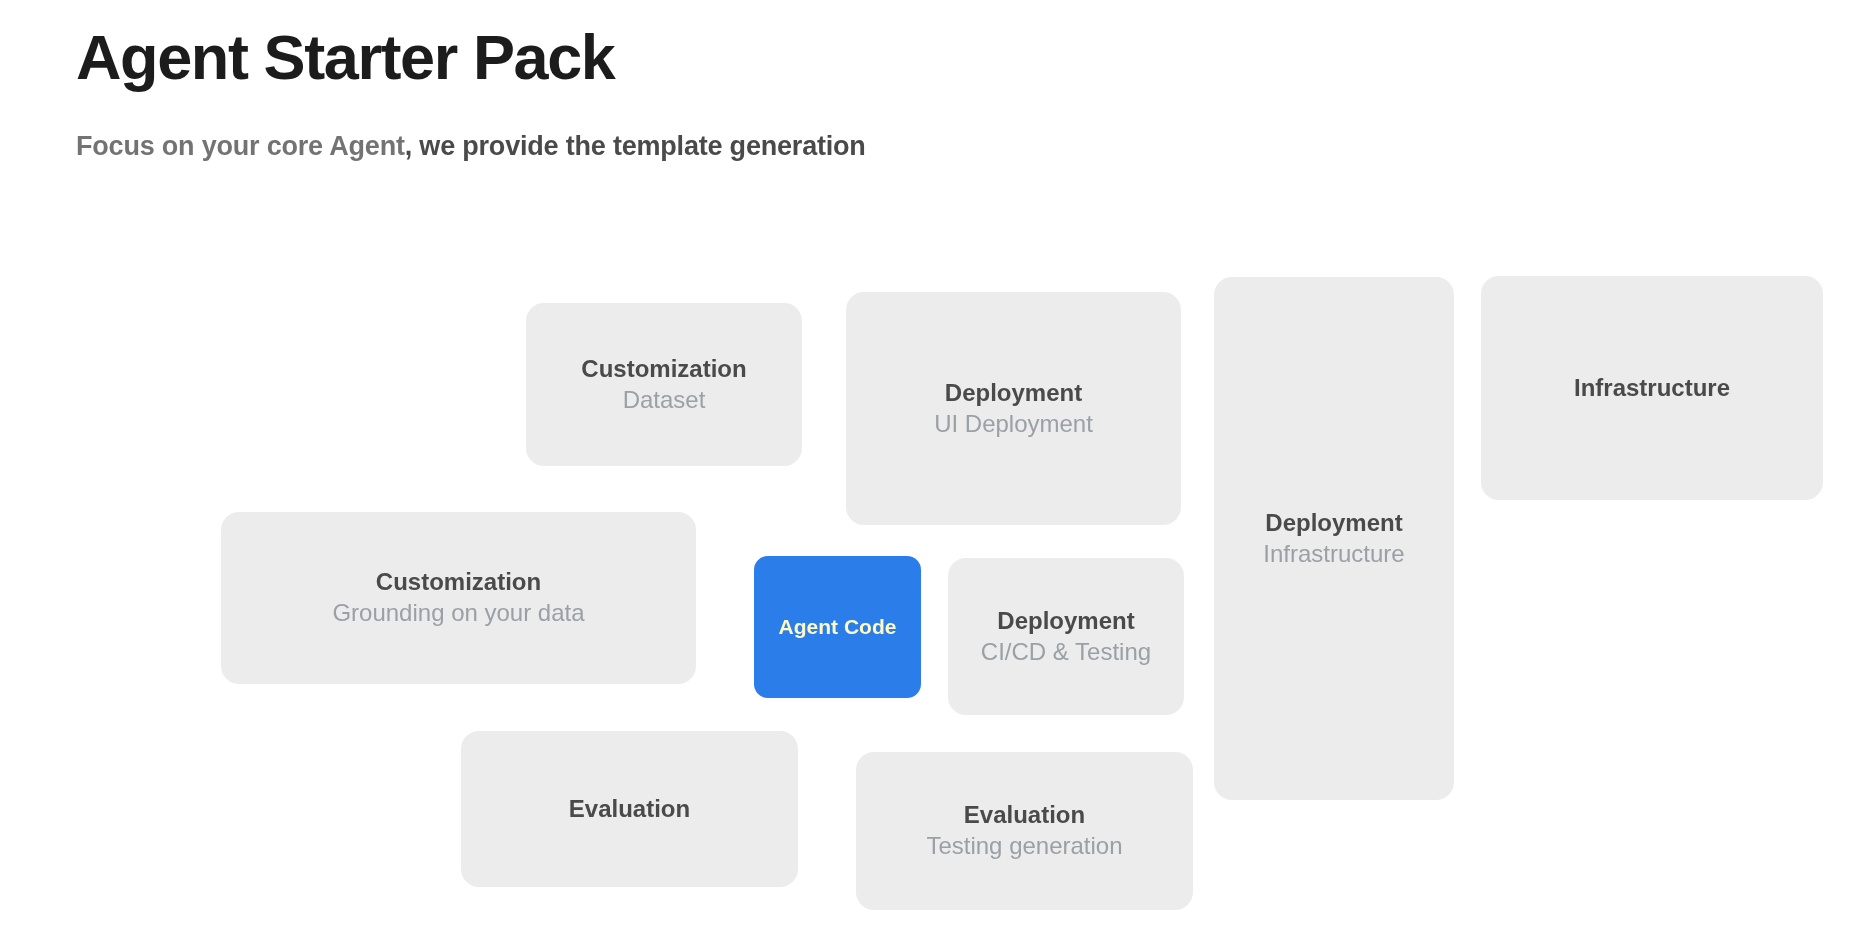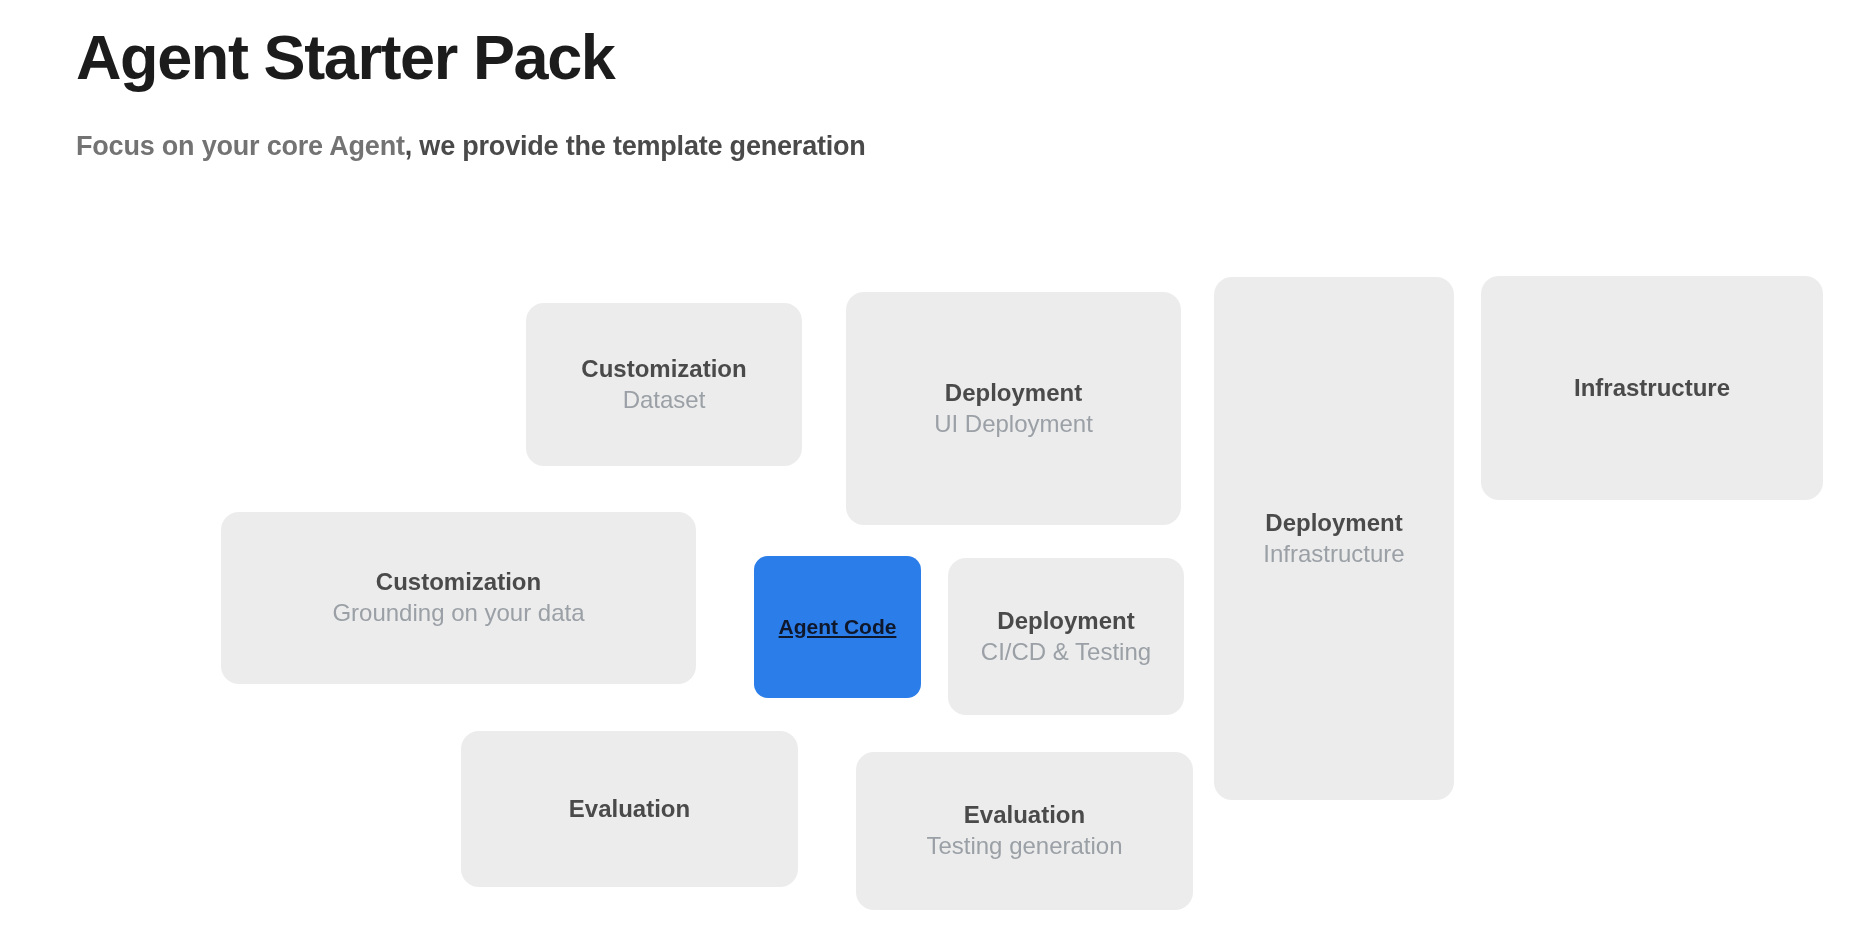--- a/index.html
+++ b/index.html
@@ -82,23 +82,22 @@
     color: #9aa0a6;
     line-height: 1.28;
   }
   .card.primary {
     background: #2b7de9;
     border-radius: 14px;
   }
   .card.primary .card-title {
     font-size: 21px;
     font-weight: bold;
-    color: #0f172a;
+    color: #fef9c3;
     line-height: 1.25;
-    text-decoration: underline;
   }
 </style>
 </head>
 <body>
 
 <div id="page">
 
   <div id="header">
     <h1 id="page-title">Agent Starter Pack</h1>
     <p id="page-subtitle">

